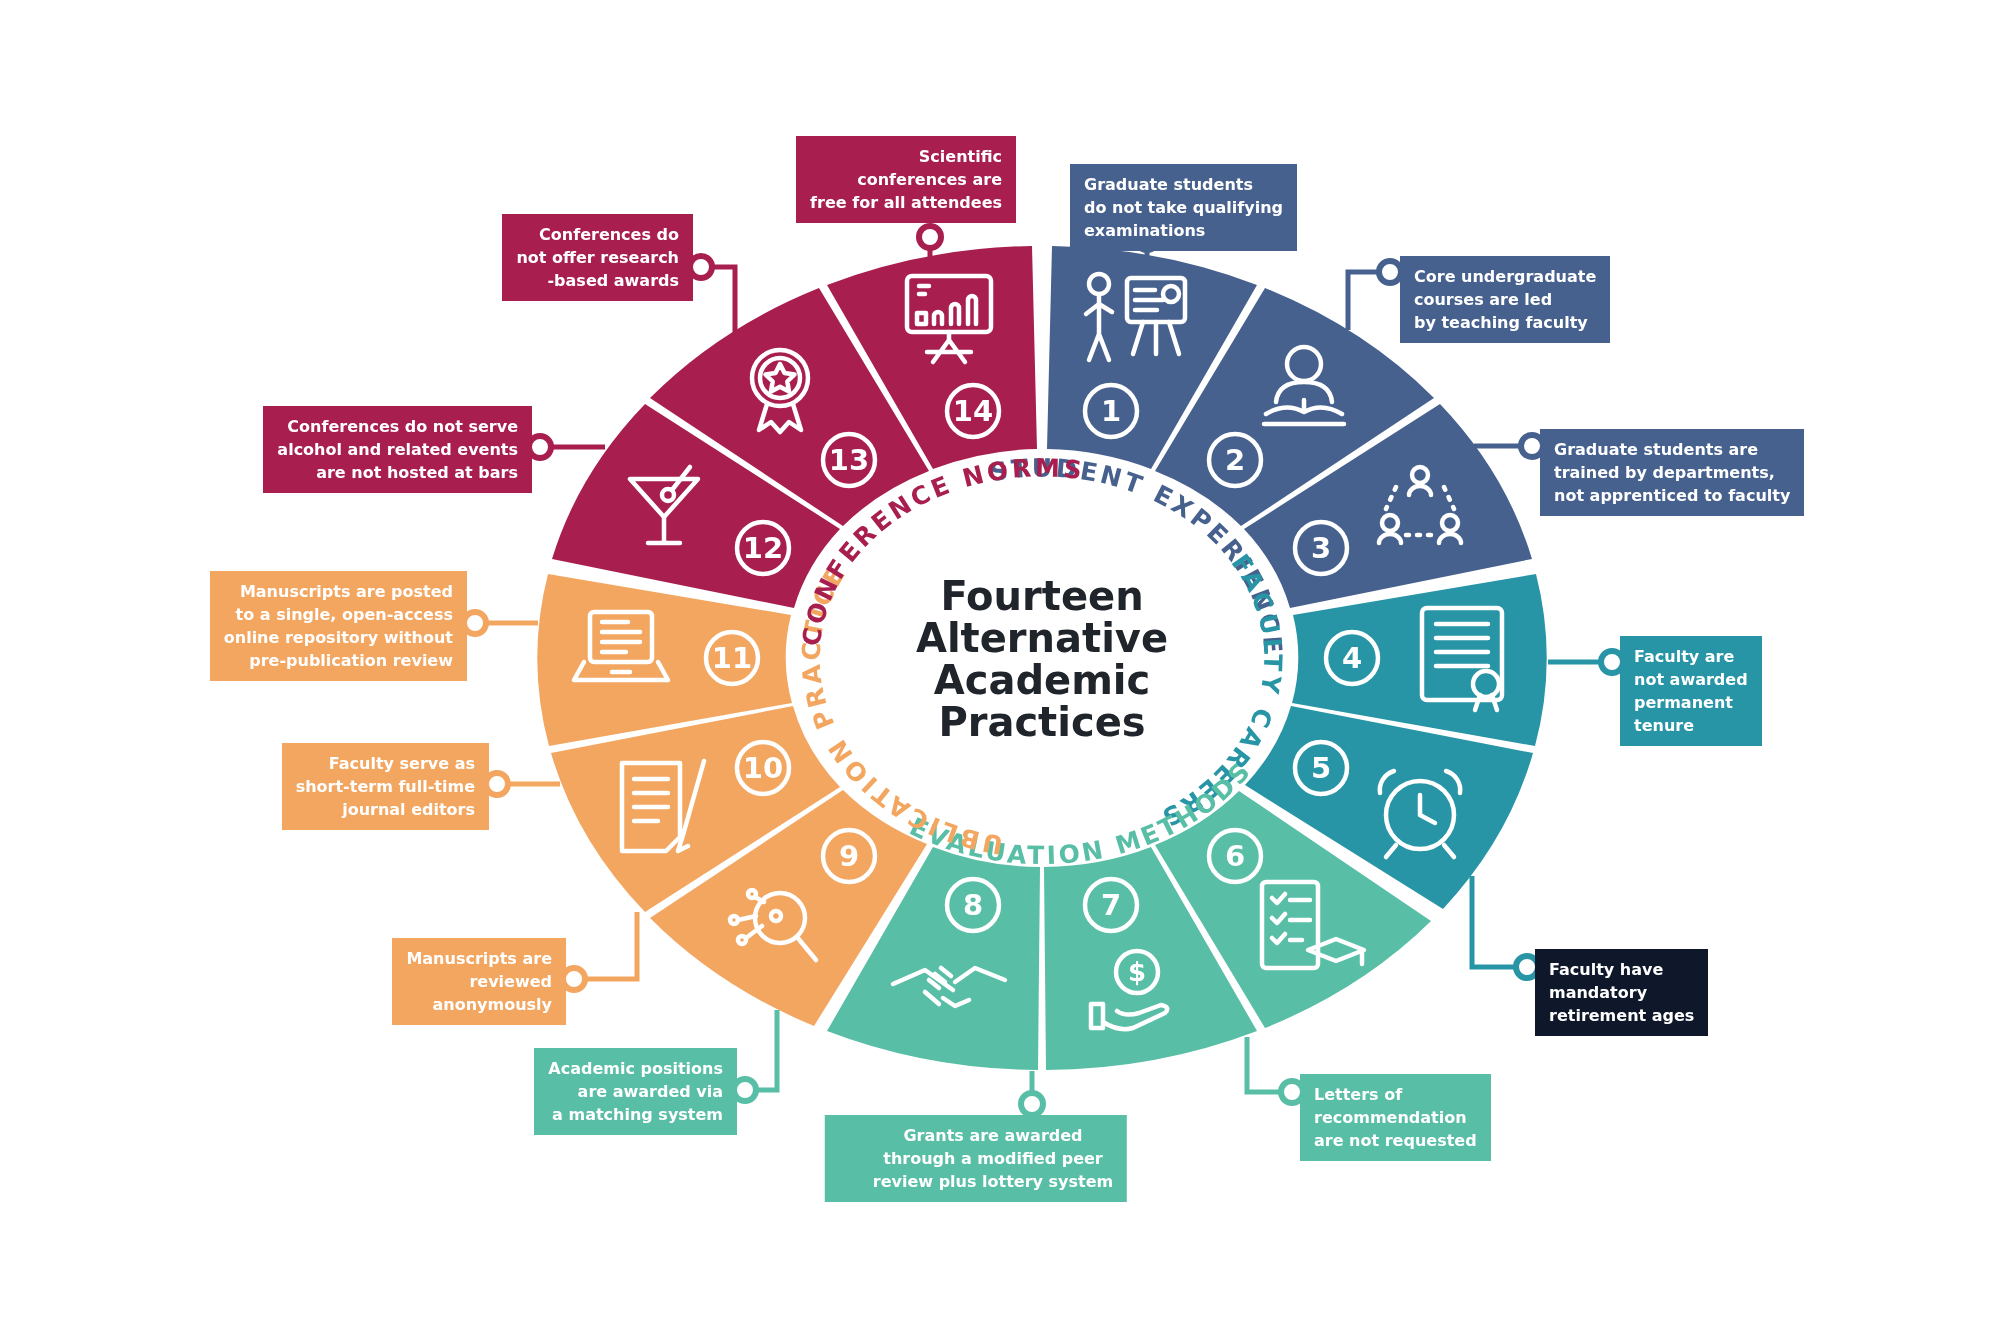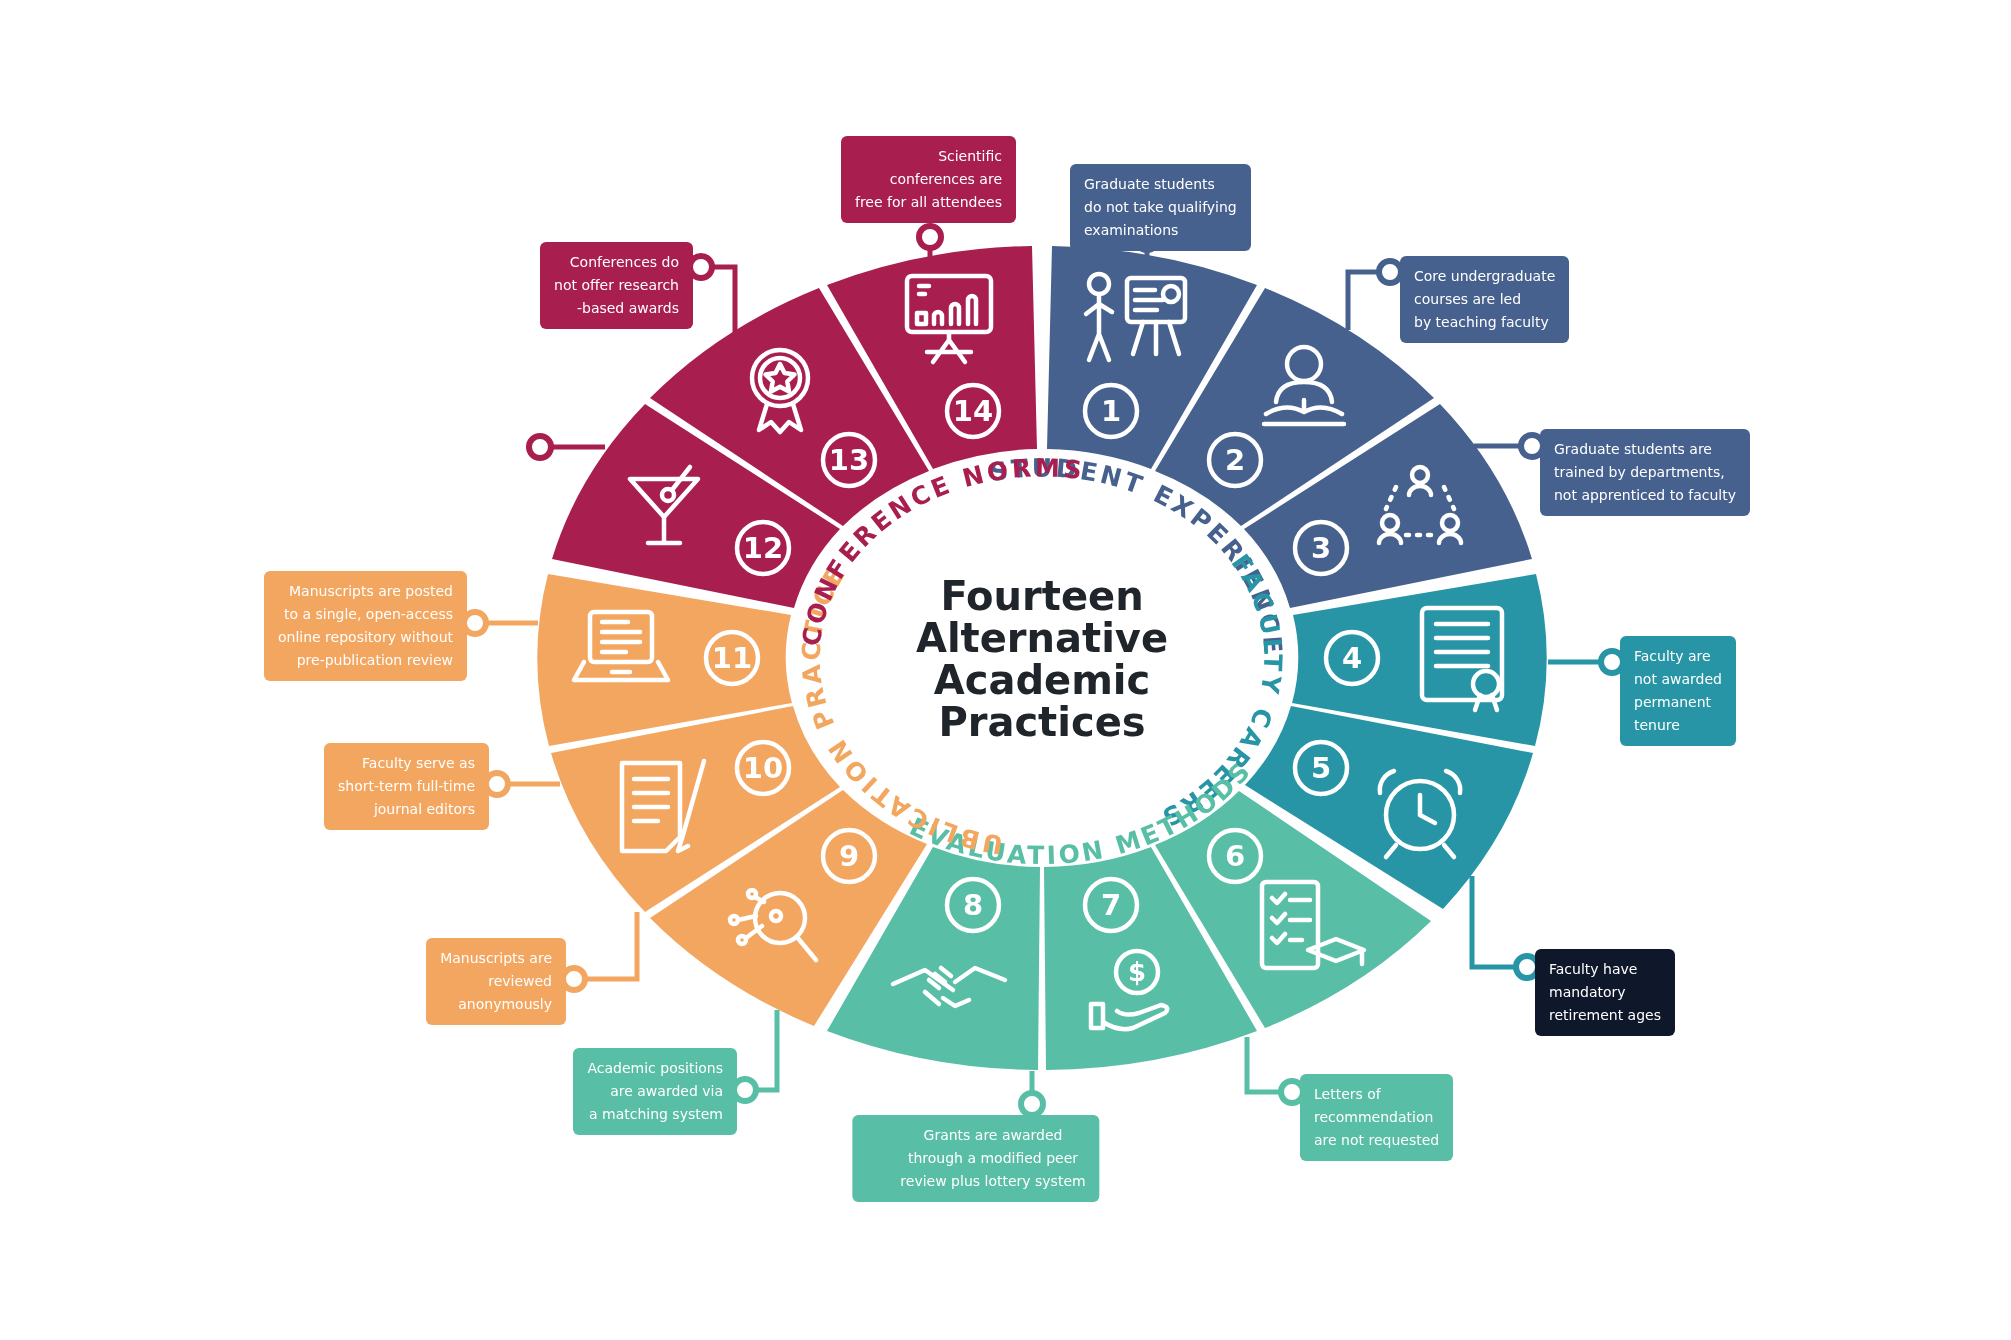--- a/index.html
+++ b/index.html
@@ -7,22 +7,22 @@
          font-family:"DejaVu Sans","Liberation Sans",sans-serif;}
   #wheel-svg{position:absolute;left:0;top:0;}
   .icon{stroke:#fff;stroke-width:4.5;fill:none;stroke-linecap:round;stroke-linejoin:round;}
   .icon-glyph{stroke:none;fill:#fff;font-weight:bold;font-size:26px;text-anchor:middle;}
   .badge-circle{fill:none;stroke:#fff;stroke-width:4.5;}
   .badge-num{fill:#fff;font-size:29px;font-weight:bold;text-anchor:middle;}
   .cat{font-size:25px;font-weight:bold;letter-spacing:3px;}
   .title-line{font-size:40px;font-weight:bold;text-anchor:middle;}
   .connector{fill:none;stroke-width:5;}
   .dot{fill:#ffffff;stroke-width:6;}
-  .callout{position:absolute;color:#ffffff;font-size:14px;font-weight:normal;line-height:23px;
-           padding:9px 14px;white-space:pre;border-radius:6px;}
+  .callout{position:absolute;color:#ffffff;font-size:16px;font-weight:bold;line-height:23px;
+           padding:9px 14px;white-space:pre;border-radius:0;}
   .al{text-align:left;margin-top:24px;} .ar{text-align:right;} .ac{text-align:center;}
 </style>
 </head>
 <body>
 
 <div id="stage">
 
 <svg id="wheel-svg" width="2011" height="1340" viewBox="0 0 2011 1340">
   <defs>
     <path id="arc-student" d="M979,484 A222,181 0 0 1 1264,669"></path>
@@ -277,20 +277,23 @@
 <div class="callout ar" style="right: 1445px; top: 938px; background: rgb(243, 166, 96); text-align: right;">Manuscripts are
 reviewed
 anonymously</div>
 <div class="callout ar" style="right: 1522px; top: 743px; background: rgb(243, 166, 96);">Faculty serve as
 short-term full-time
 journal editors</div>
 <div class="callout ar" style="right: 1544px; top: 571px; background: rgb(243, 166, 96); margin-left: 33px;">Manuscripts are posted
 to a single, open-access
 online repository without
 pre-publication review</div>
-<div class="callout ar" style="right: 1318px; top: 242px; background: rgb(168, 30, 79);">Conferences do
+<div class="callout ar" style="right: 1479px; top: 406px; background: rgb(168, 30, 79);">Conferences do not serve
+alcohol and related events
+are not hosted at bars</div>
+<div class="callout ar" style="right: 1318px; top: 214px; background: rgb(168, 30, 79);">Conferences do
 not offer research
 -based awards</div>
 <div class="callout ar" style="right: 995px; top: 136px; background: rgb(168, 30, 79);">Scientific
 conferences are
 free for all attendees</div>
 
 </div>
 
 </body></html>

